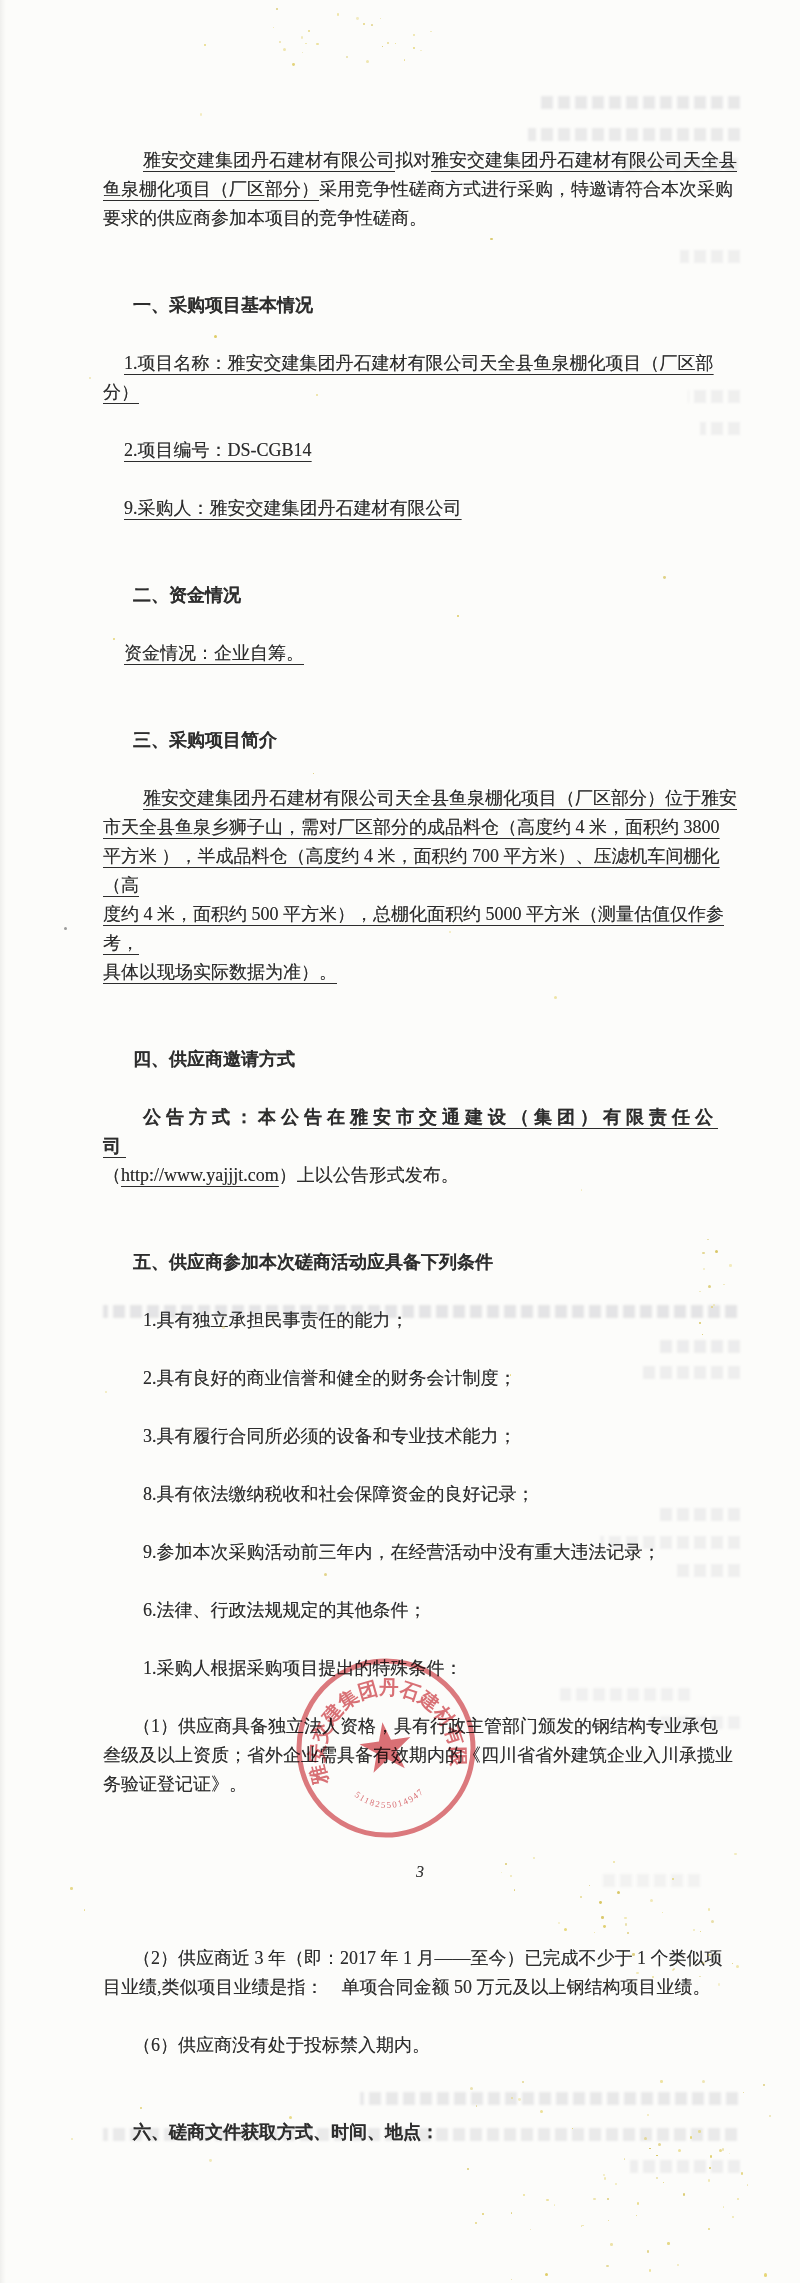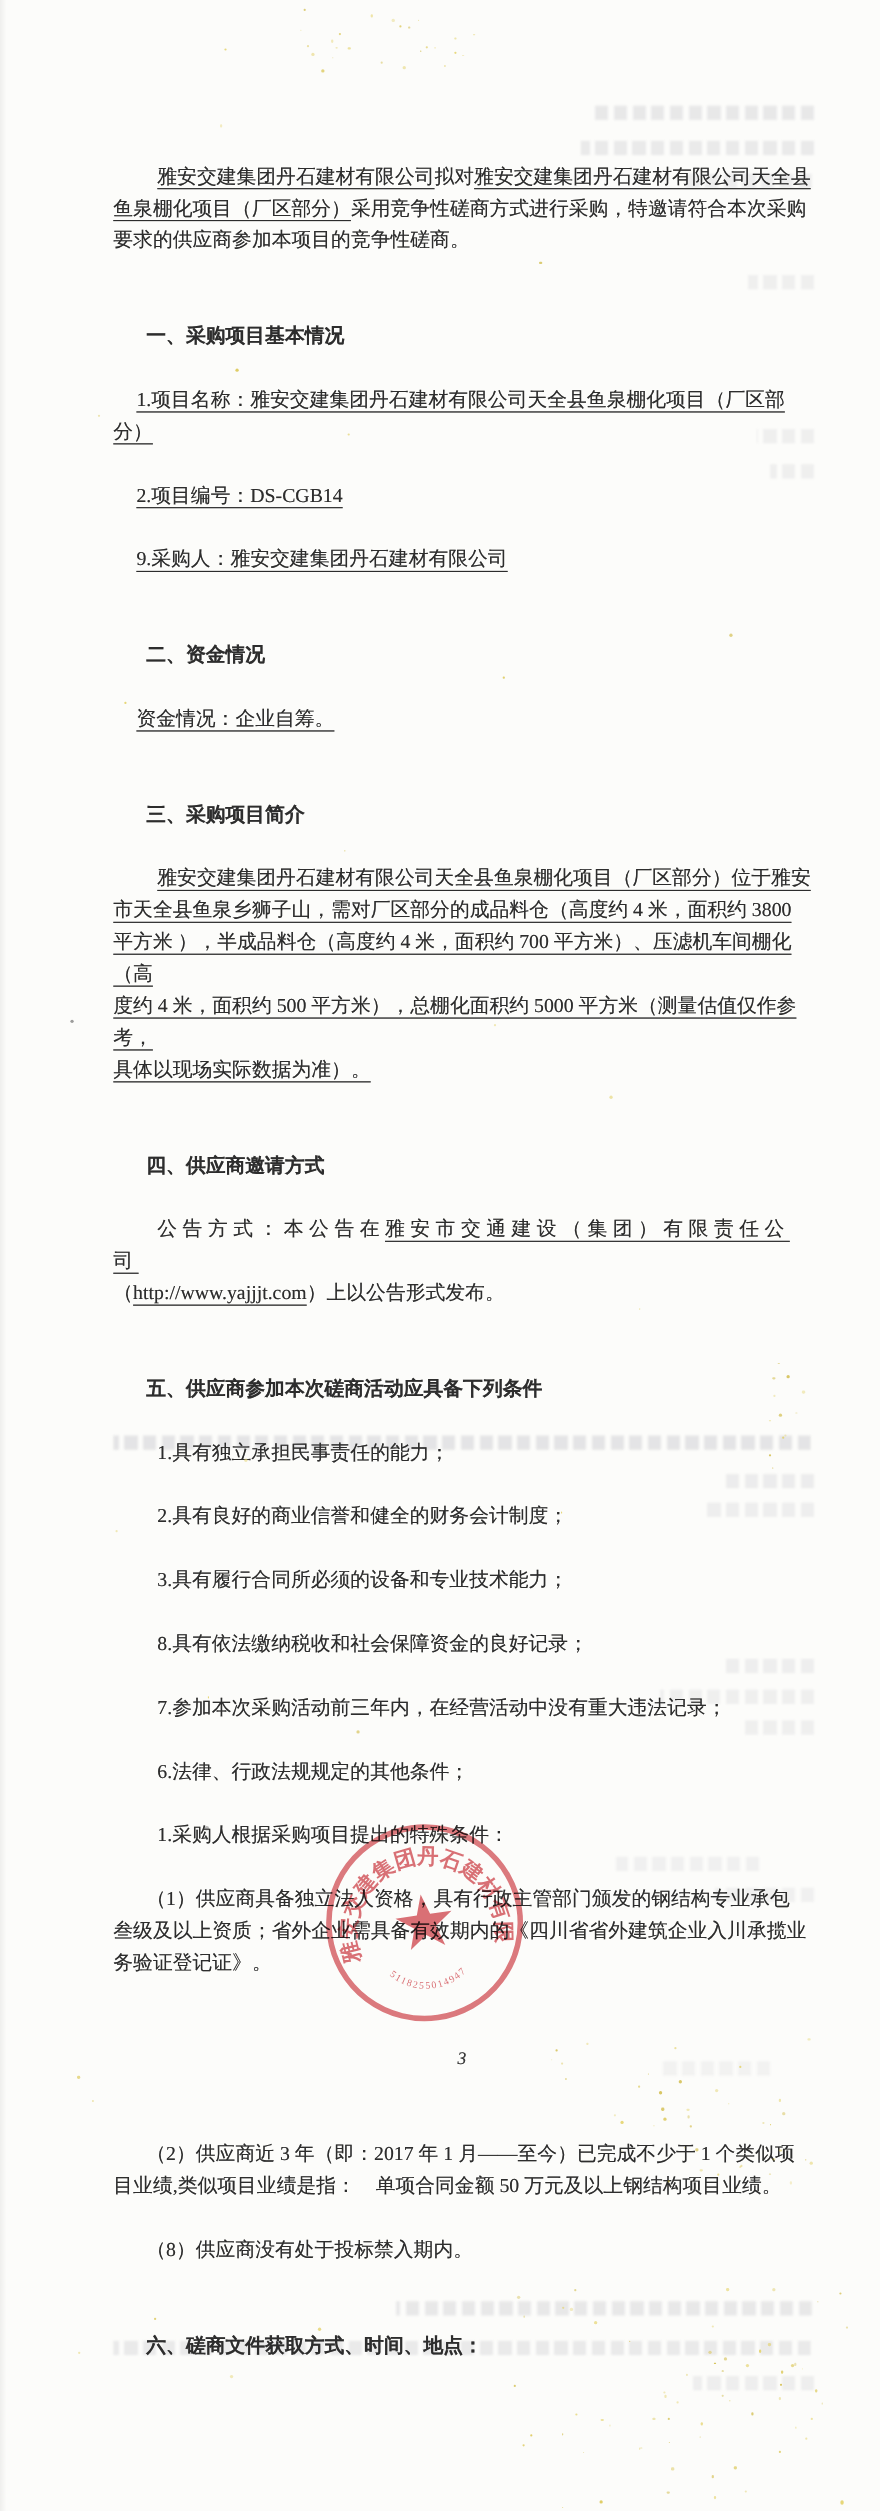--- a/index.html
+++ b/index.html
@@ -10,21 +10,21 @@
   .content{position:relative;padding:88px 63px 0 103px;font-size:18px;line-height:29px;
         white-space:pre-line;z-index:2;text-shadow:0 0 .4px rgba(45,45,45,.55);}
   .content p{margin:0;}
   .doc-title{font-size:27px;line-height:34px;font-weight:700;text-align:center;
         letter-spacing:2px;margin:0 0 30px 0;font-family:"Liberation Sans","DejaVu Sans",sans-serif;}
   .hd{font-weight:700;font-family:"Liberation Sans","DejaVu Sans",sans-serif;text-indent:30px;}
   .ind2{text-indent:40px;}
   .ind15{text-indent:30px;}
   .ind1{text-indent:21px;}
   .u{text-decoration:underline;text-decoration-thickness:1px;text-underline-offset:5px;}
-  .wide{letter-spacing:5px;}
+  .wide{letter-spacing:5px;font-weight:bold;}
   .pageno{text-align:center;font-style:italic;font-size:16px;color:#3a3a3a;}
   .pn3{margin-top:16px;margin-bottom:130px;}
   
   .stamp{position:absolute;left:291px;top:1653px;width:190px;height:190px;z-index:3;
         mix-blend-mode:multiply;opacity:.8;transform:rotate(-8deg);}
   
   .ghost{position:absolute;height:13px;z-index:1;filter:blur(1.1px);transform:scaleX(-1);
         background:repeating-linear-gradient(90deg,rgba(135,135,148,.22) 0 12px,rgba(135,135,148,0) 12px 17px);}
   .artifact-dot{position:absolute;border-radius:50%;z-index:4;}
 </style>
@@ -76,32 +76,32 @@
 
     <p class="hd">四、供应商邀请方式</p>
     <p class="ind2"><span class="wide">公告方式：本公告在</span><span class="wide u">雅安市交通建设（集团）有限责任公司</span><span>
 （</span><span class="u">http://www.yajjjt.com</span><span>）上以公告形式发布。</span></p>
 
     <p class="hd">五、供应商参加本次磋商活动应具备下列条件</p>
     <p class="ind2">1.具有独立承担民事责任的能力；</p>
     <p class="ind2">2.具有良好的商业信誉和健全的财务会计制度；</p>
     <p class="ind2">3.具有履行合同所必须的设备和专业技术能力；</p>
     <p class="ind2">8.具有依法缴纳税收和社会保障资金的良好记录；</p>
-    <p class="ind2">7.参加本次采购活动前三年内，在经营活动中没有重大违法记录；</p>
+    <p class="ind2">9.参加本次采购活动前三年内，在经营活动中没有重大违法记录；</p>
     <p class="ind2">6.法律、行政法规规定的其他条件；</p>
     <p class="ind2">1.采购人根据采购项目提出的特殊条件：</p>
     <p class="ind15">（1）供应商具备独立法人资格，具有行政主管部门颁发的钢结构专业承包
 叁级及以上资质；省外企业需具备有效期内的《四川省省外建筑企业入川承揽业
 务验证登记证》。</p>
 
     <p class="pageno pn3">3</p>
 
     <p class="ind15">（2）供应商近 3 年（即：2017 年 1 月——至今）已完成不少于 1 个类似项
 目业绩,类似项目业绩是指：　单项合同金额 50 万元及以上钢结构项目业绩。</p>
-    <p class="ind15">（8）供应商没有处于投标禁入期内。</p>
+    <p class="ind15">（6）供应商没有处于投标禁入期内。</p>
 
     <p class="hd">六、磋商文件获取方式、时间、地点：</p>
     
     
     
 
     
 
     
 

